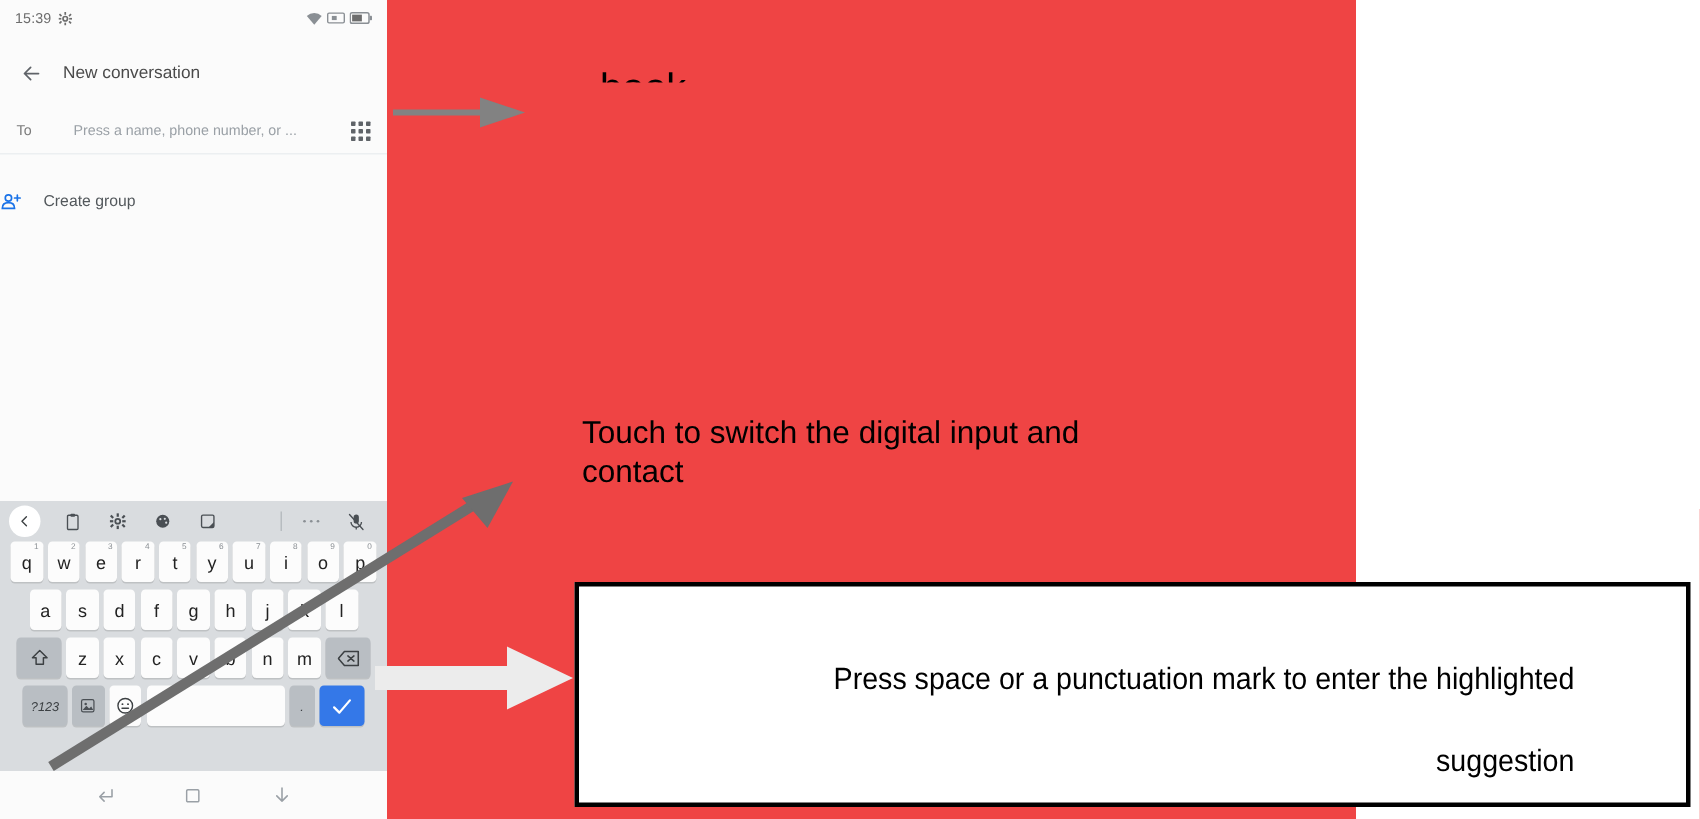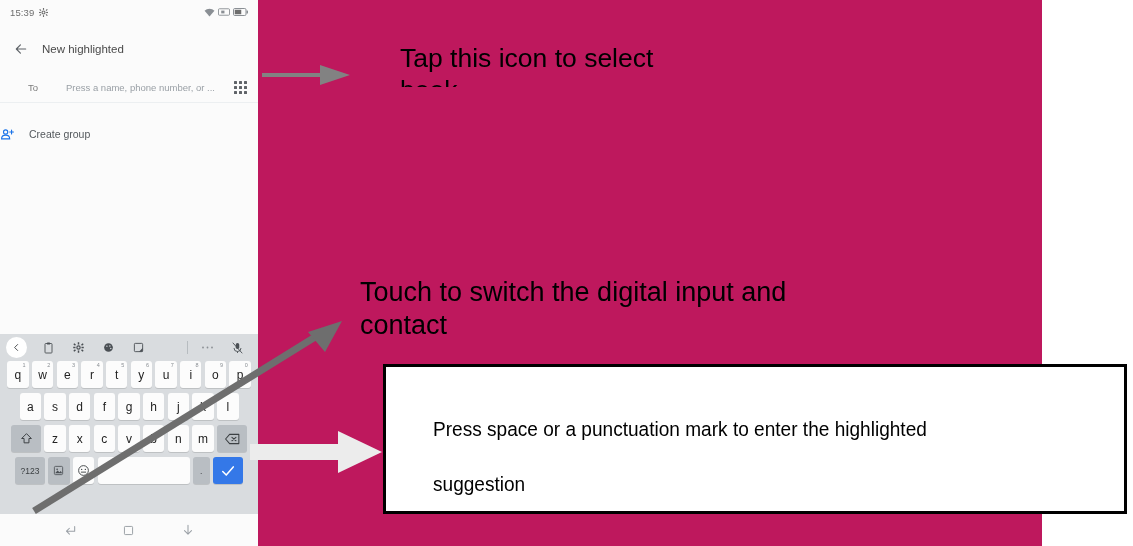--- a/index.html
+++ b/index.html
@@ -2,21 +2,21 @@
 <html><head>
 <meta charset="utf-8">
 <style>
   * { box-sizing: border-box; margin: 0; padding: 0; }
   html, body {
     width: 1133px; height: 546px;
     background: #ffffff;
     font-family: "Liberation Sans", sans-serif;
     overflow: hidden;
   }
-  #root { position: relative; width: 1042px; height: 546px; background: #be185d; }
+  #root { position: relative; width: 904px; height: 546px; background: #ef4444; }
 
   
   .phone {
     position: absolute; left: 0; top: 0; width: 258px; height: 546px;
     background: #fbfbfb;
   }
 
   
   .statusbar {
     position: absolute; left: 0; top: 0; width: 258px; height: 24px;
@@ -30,21 +30,21 @@
   
   .appbar {
     position: absolute; left: 0; top: 30px; width: 258px; height: 38px;
     display: flex; align-items: center; gap: 14px; padding-left: 14px;
   }
   .appbar-title { font-size: 11.5px; color: #4a4a4a; }
 
   
   .to-row {
     position: absolute; left: 0; top: 73px; width: 258px; height: 30px;
-    display: flex; align-items: center; padding: 0 10px 0 28px;
+    display: flex; align-items: center; padding: 0 10px 0 11px;
     border-bottom: 1px solid #eceff1;
   }
   .to-label { font-size: 9.5px; color: #7b7b7b; width: 38px; }
   .to-placeholder { font-size: 9.5px; color: #9aa0a6; flex: 1; white-space: nowrap; overflow: hidden; }
   .dialpad { width: 15px; height: 15px; display: grid;
              grid-template-columns: repeat(3, 1fr); grid-template-rows: repeat(3, 1fr);
              gap: 1.5px; padding: 1px; }
   .dialpad i { display: block; background: #5f6368; border-radius: 0.5px; }
 
   
@@ -74,43 +74,44 @@
     display: flex; align-items: center; justify-content: center;
     position: relative; font-size: 12px; color: #232323;
     box-shadow: 0 1px 0 rgba(0,0,0,.12);
   }
   .key .num { position: absolute; top: 1px; right: 3px; font-size: 5.5px; color: #8a8f94; }
   .key.wide { width: 30px; background: #b9bec3; }
   .key.gray { background: #b9bec3; }
   .key.spacebar { width: 92px; background: #fcfcfc; }
   .key.period { width: 17px; background: #b9bec3; }
   .key.enter { width: 30px; background: #3478e8; }
-  .key.sym { font-size: 8.5px; color: #3c4043; }
+  .key.sym { font-size: 8.5px; color: #3c4043; font-style: italic; }
 
   
   .navbar {
     position: absolute; left: 0; bottom: 0; width: 258px; height: 32px;
     display: flex; align-items: center; justify-content: space-around;
     background: #fbfbfb; padding: 0 40px;
   }
 
   
   .anno {
     position: absolute; color: #000;
     font-family: "Liberation Sans", sans-serif;
     line-height: 1.22;
   }
   #anno1 { left: 400px; top: 42px; width: 430px; font-size: 26.5px; }
   #anno1 .clip { display: block; height: 13px; overflow: hidden; }
-  #anno2 { left: 360px; top: 276px; width: 560px; font-size: 27px; }
+  #anno2 { left: 388px; top: 276px; width: 560px; font-size: 21px; }
 
   .callout-box {
-    position: absolute; left: 383px; top: 364px; width: 744px; height: 150px;
+    position: absolute; left: 383px; top: 388px; width: 744px; height: 150px;
     border: 3px solid #000; background: #fff;
     padding: 34px 28px 0 47px;
+    text-align: right;
   }
   .callout-box p {
     font-family: "Liberation Sans Narrow", "Liberation Sans", sans-serif;
     font-size: 20.5px; color: #000; line-height: 2.7;
     transform: scaleX(0.93); transform-origin: left center;
   }
 
   
   svg.arrow { position: absolute; overflow: visible; }
   #arrow1 { left: 262px; top: 60px; }
@@ -154,21 +155,21 @@
           <rect x="3.5" y="3.5" width="13" height="9" fill="#6d6d6d"></rect>
           <rect x="27" y="5" width="3" height="6" rx="1" fill="#8a8f94"></rect>
         </svg>
       </div>
     </div>
 
     <div class="appbar">
       <svg width="14" height="14" viewBox="0 0 24 24">
         <path d="M20 12 H4 M11 5 L4 12 L11 19" fill="none" stroke="#5f6368" stroke-width="2" stroke-linecap="round" stroke-linejoin="round"></path>
       </svg>
-      <span class="appbar-title">New highlighted</span>
+      <span class="appbar-title">New conversation</span>
     </div>
 
     <div class="to-row">
       <span class="to-label">To</span>
       <span class="to-placeholder">Press a name, phone number, or ...</span>
       <span class="dialpad">
         <i></i>
           <i></i>
           <i></i>
           <i></i>
@@ -374,21 +375,20 @@
   <svg class="arrow" id="arrow2" width="330" height="200" viewBox="0 0 330 200">
     <path d="M14 193 L300 16" fill="none" stroke="#6e6e6e" stroke-width="7"></path>
     <path d="M322 3 L288 14 L305 34 Z" fill="#6e6e6e"></path>
   </svg>
 
   <svg class="arrow" id="arrow3" width="135" height="48" viewBox="0 0 135 48">
     <path d="M0 16 H88 V3 L132 24 L88 45 V32 H0 Z" fill="#ececec"></path>
   </svg>
 
   <div class="anno" id="anno1">
-    <div>Tap this icon to select</div>
     <div class="clip">book</div>
   </div>
 
   <div class="anno" id="anno2">
     <div>Touch to switch the digital input and</div>
     <div>contact</div>
   </div>
 
   <div class="callout-box">
     <p>Press space or a punctuation mark to enter the highlighted</p>

